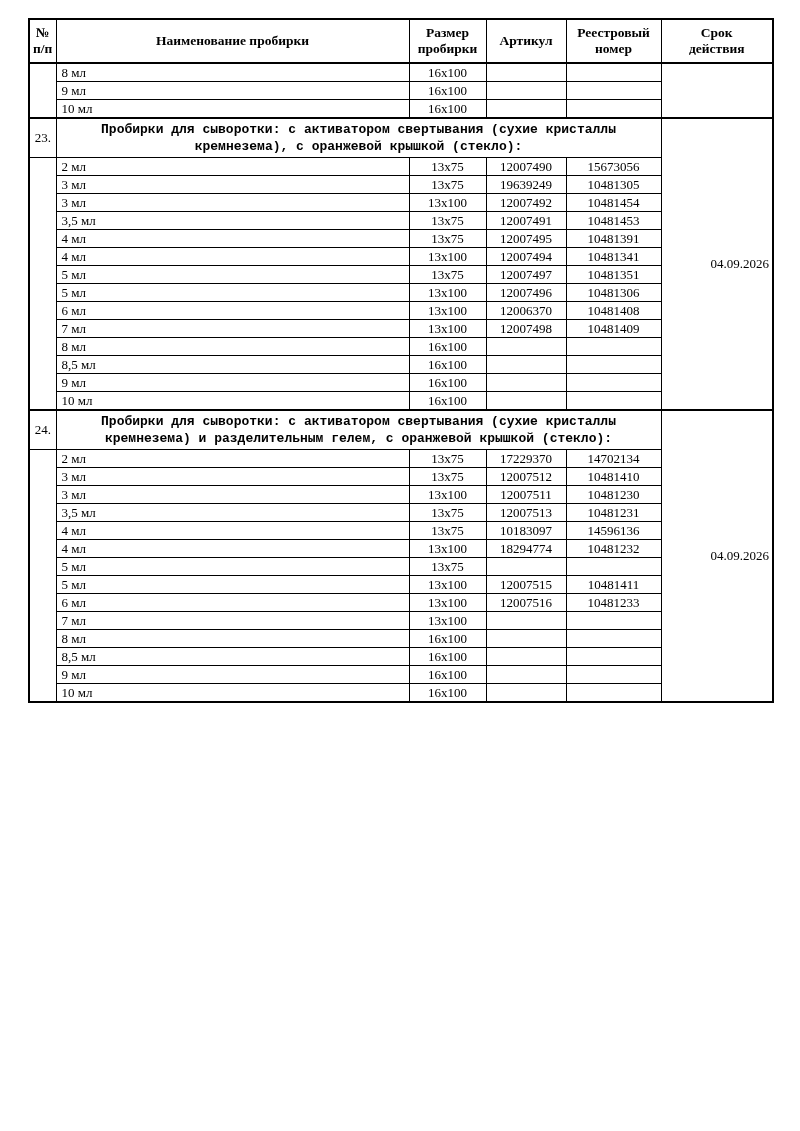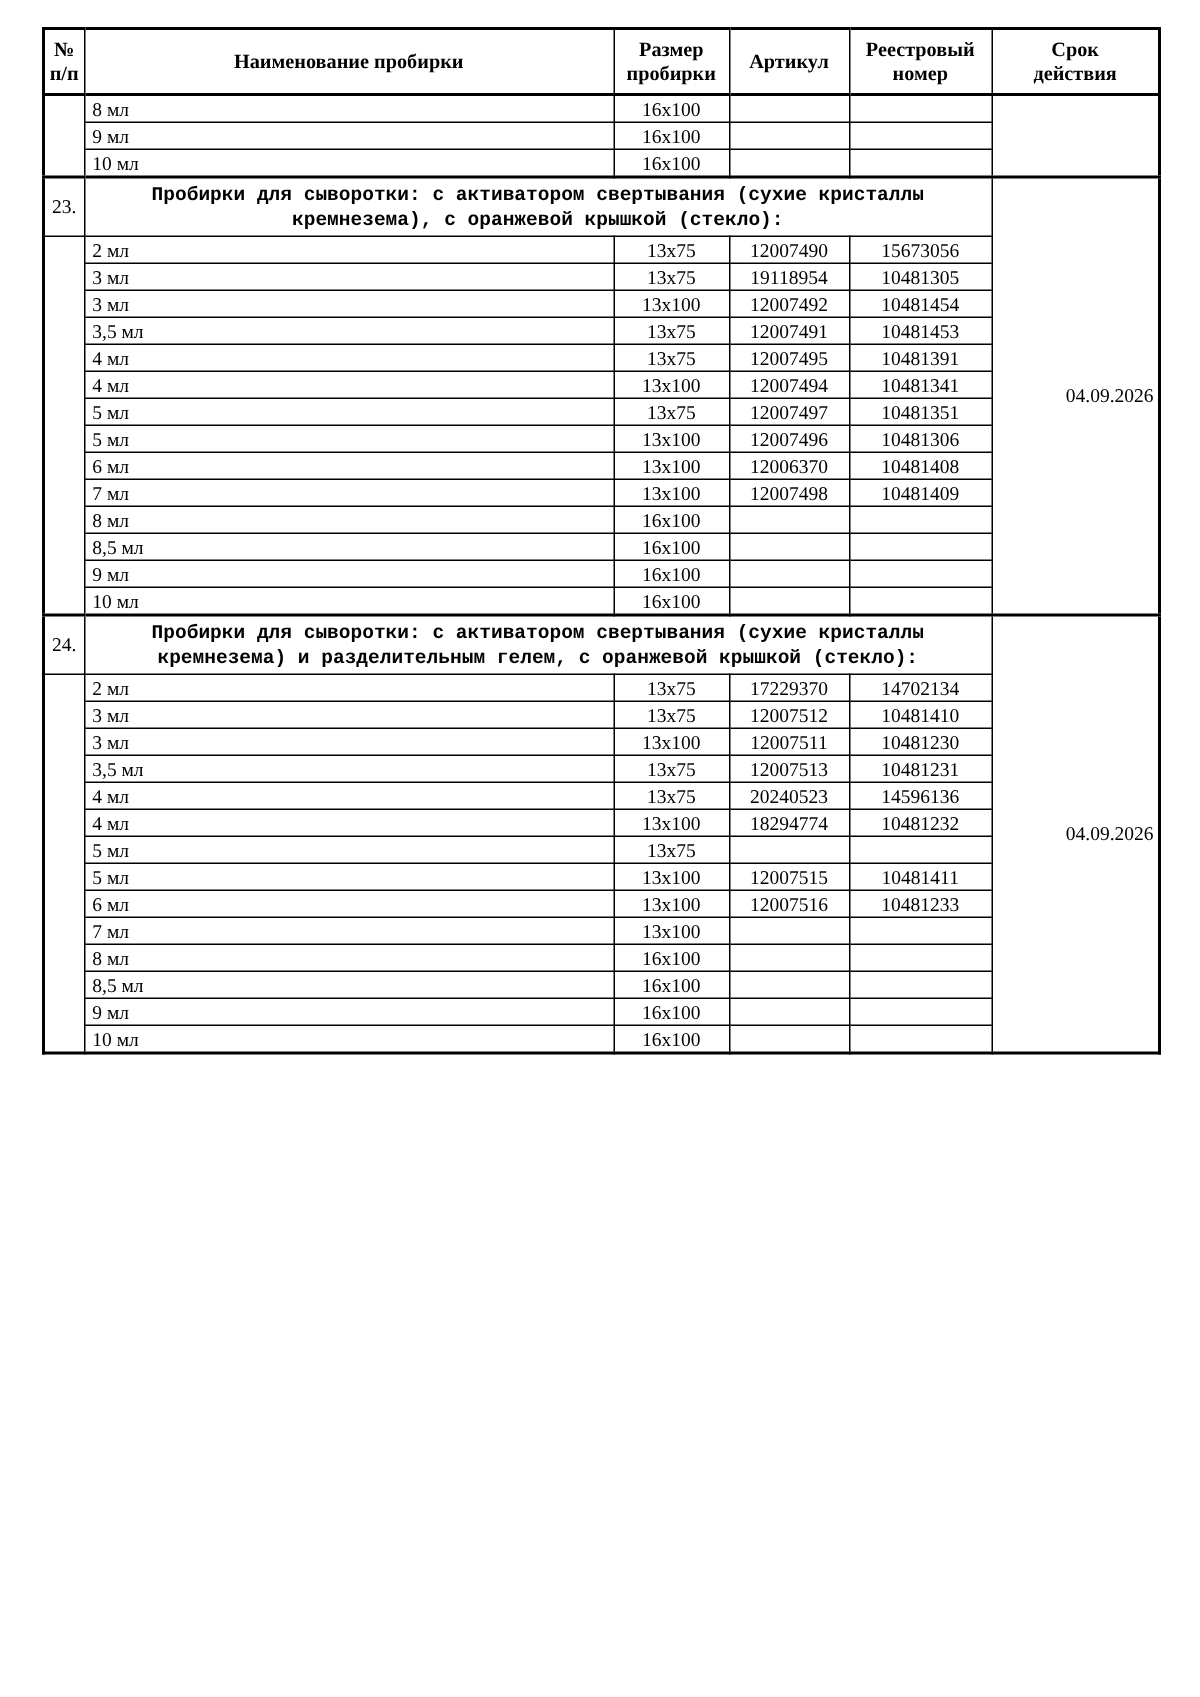--- a/index.html
+++ b/index.html
@@ -146,21 +146,21 @@
         <tr class="item-row">
           <td class="num num-spacer" rowspan="14"></td>
           <td class="name">2 мл</td>
           <td class="size">13x75</td>
           <td class="article">12007490</td>
           <td class="reg">15673056</td>
         </tr>
         <tr class="item-row">
           <td class="name">3 мл</td>
           <td class="size">13x75</td>
-          <td class="article">19118954</td>
+          <td class="article">19639249</td>
           <td class="reg">10481305</td>
         </tr>
         <tr class="item-row">
           <td class="name">3 мл</td>
           <td class="size">13x100</td>
           <td class="article">12007492</td>
           <td class="reg">10481454</td>
         </tr>
         <tr class="item-row">
           <td class="name">3,5 мл</td>
@@ -254,21 +254,21 @@
         </tr>
         <tr class="item-row">
           <td class="name">3,5 мл</td>
           <td class="size">13x75</td>
           <td class="article">12007513</td>
           <td class="reg">10481231</td>
         </tr>
         <tr class="item-row">
           <td class="name">4 мл</td>
           <td class="size">13x75</td>
-          <td class="article">20240523</td>
+          <td class="article">10183097</td>
           <td class="reg">14596136</td>
         </tr>
         <tr class="item-row">
           <td class="name">4 мл</td>
           <td class="size">13x100</td>
           <td class="article">18294774</td>
           <td class="reg">10481232</td>
         </tr>
         <tr class="item-row">
           <td class="name">5 мл</td>

